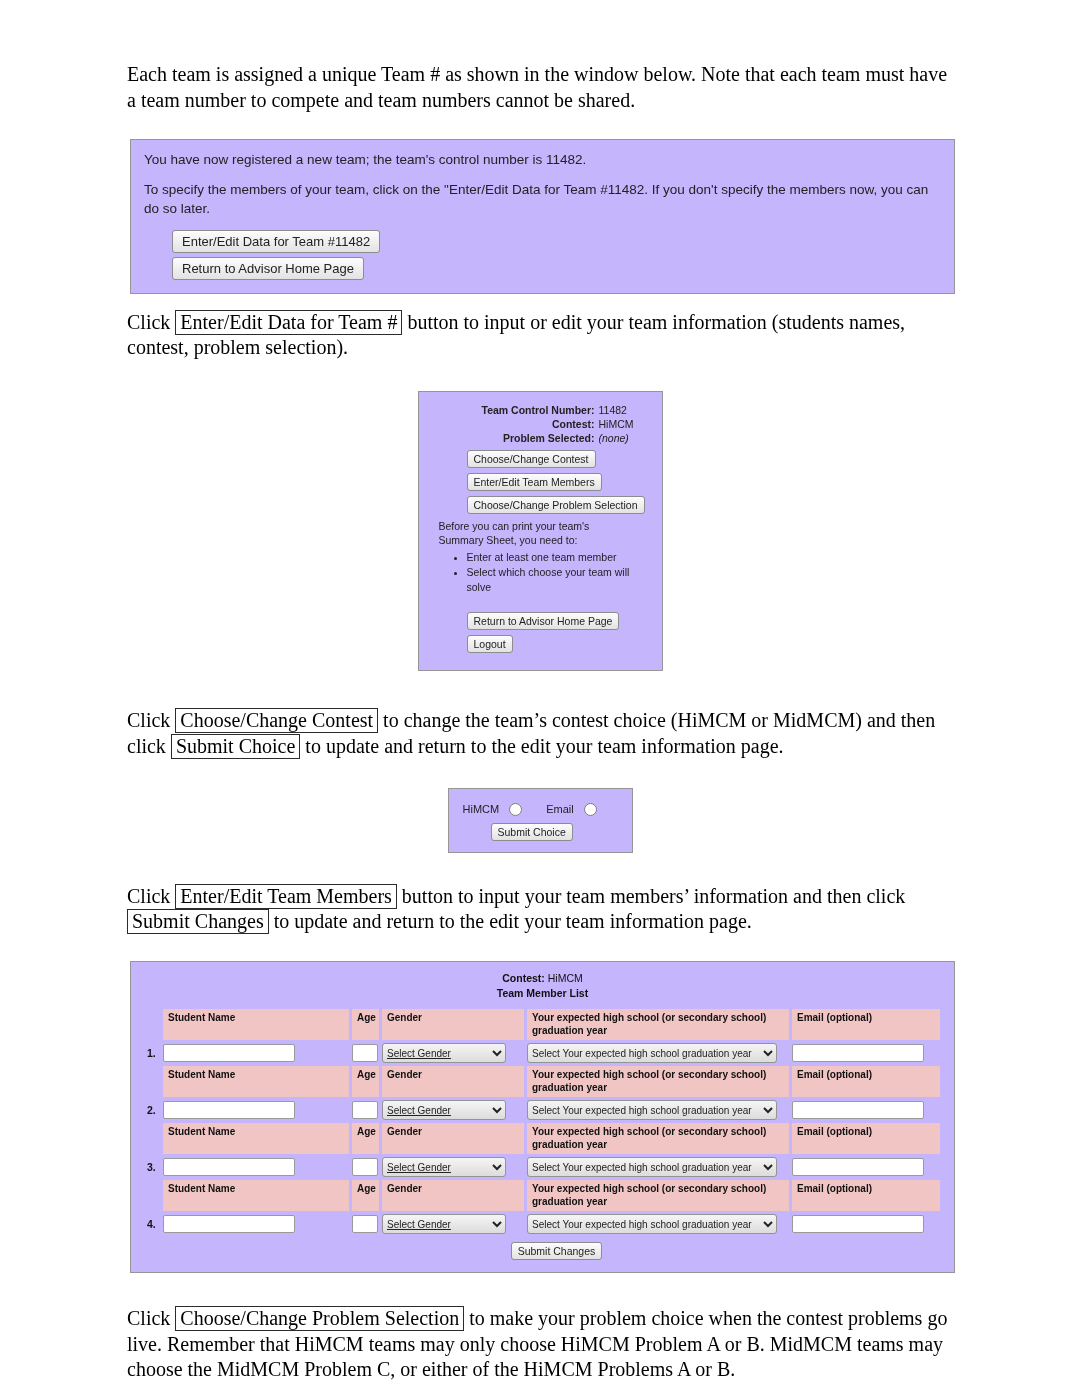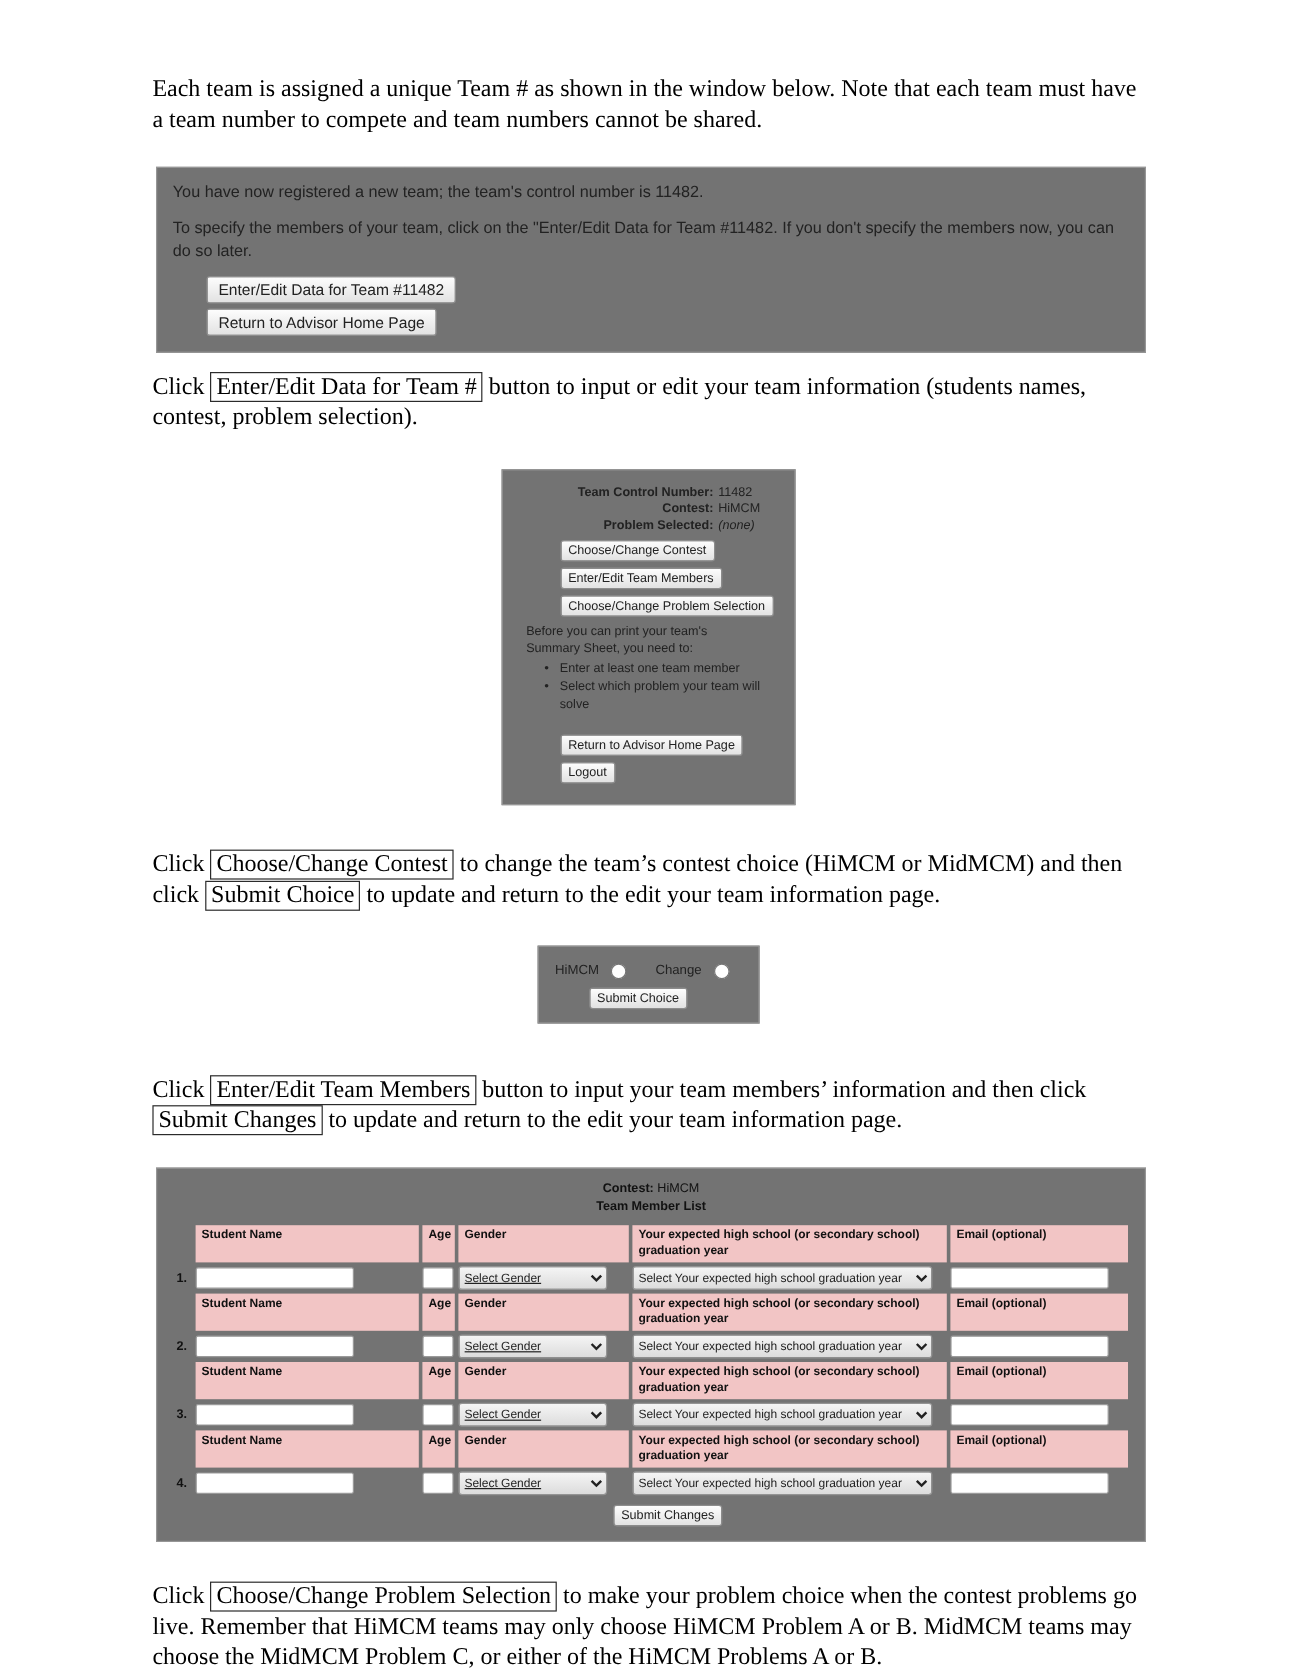--- a/index.html
+++ b/index.html
@@ -20,21 +20,21 @@
     color:#000;
   }
   .boxed {
     border:1px solid #2b2b2b;
     padding:0 4px 1px 4px;
     white-space:nowrap;
   }
   
   .window {
     border:1px solid #969696;
-    background:#737373;
+    background:#c4b5fd;
     font-family:"Liberation Sans", sans-serif;
     color:#222;
   }
   .btn {
     display:inline-block;
     font-family:"Liberation Sans", sans-serif;
     font-size:13px;
     color:#222;
     background:linear-gradient(#fdfdfd,#e2e2e2);
     border:1px solid #8d8d8d;
@@ -130,21 +130,21 @@
     background:linear-gradient(#f5f5f5,#dcdcdc);
     color:#222;
   }
   .sel-gender { width:124px;text-decoration:underline; }
   .sel-grad { width:250px; }
   .mw-submit-row { text-align:center; margin-top:8px; }
   
   #para-intro { padding-top:62px; }
   #para-enter-edit { margin-top:16px; }
   #para-contest { margin-top:37px; }
-  #para-members { margin-top:43px;font-family:Liberation Serif, serif; }
+  #para-members { margin-top:31px;font-family:Liberation Serif, serif; }
   #para-problem { margin-top:33px; }
 </style>
 </head>
 <body>
 
 <div class="page">
 
   <p class="doc-para" id="para-intro">Each team is assigned a unique Team # as shown in the window below. Note that each team must have a team number to compete and team numbers cannot be shared.</p>
 
   <div class="window" id="reg-window">
@@ -168,35 +168,35 @@
       <div class="tw-value italic">(none)</div>
     </div>
     <div class="tw-btn-stack">
       <button class="btn sm">Choose/Change Contest</button>
       <button class="btn sm">Enter/Edit Team Members</button>
       <button class="btn sm">Choose/Change Problem Selection</button>
     </div>
     <div class="tw-note">Before you can print your team's Summary Sheet, you need to:</div>
     <ul class="tw-bullets">
       <li>Enter at least one team member</li>
-      <li>Select which problem your team will solve</li>
+      <li>Select which choose your team will solve</li>
     </ul>
     <div class="tw-bottom">
       <button class="btn sm">Return to Advisor Home Page</button>
       <button class="btn sm">Logout</button>
     </div>
   </div>
 
   <p class="doc-para" id="para-contest"><span>Click </span><span class="boxed">Choose/Change Contest</span><span> to change the team’s contest choice (HiMCM or MidMCM) and then click </span><span class="boxed">Submit Choice</span><span> to update and return to the edit your team information page.</span></p>
 
   <div class="window" id="contest-window">
     <div class="cw-row">
       <span class="cw-lbl">HiMCM</span>
       <input type="radio" name="contest-choice" style="">
-      <span class="cw-lbl">Change</span>
+      <span class="cw-lbl">Email</span>
       <input type="radio" name="contest-choice" style="">
     </div>
     <button class="btn sm">Submit Choice</button>
   </div>
 
   <p class="doc-para" id="para-members"><span>Click </span><span class="boxed">Enter/Edit Team Members</span><span> button to input your team members’ information and then click </span><span class="boxed">Submit Changes</span><span> to update and return to the edit your team information page.</span></p>
 
   <div class="window" id="members-window">
     <div class="mw-titles">
       <div><span class="b">Contest:</span> <span>HiMCM</span></div>

